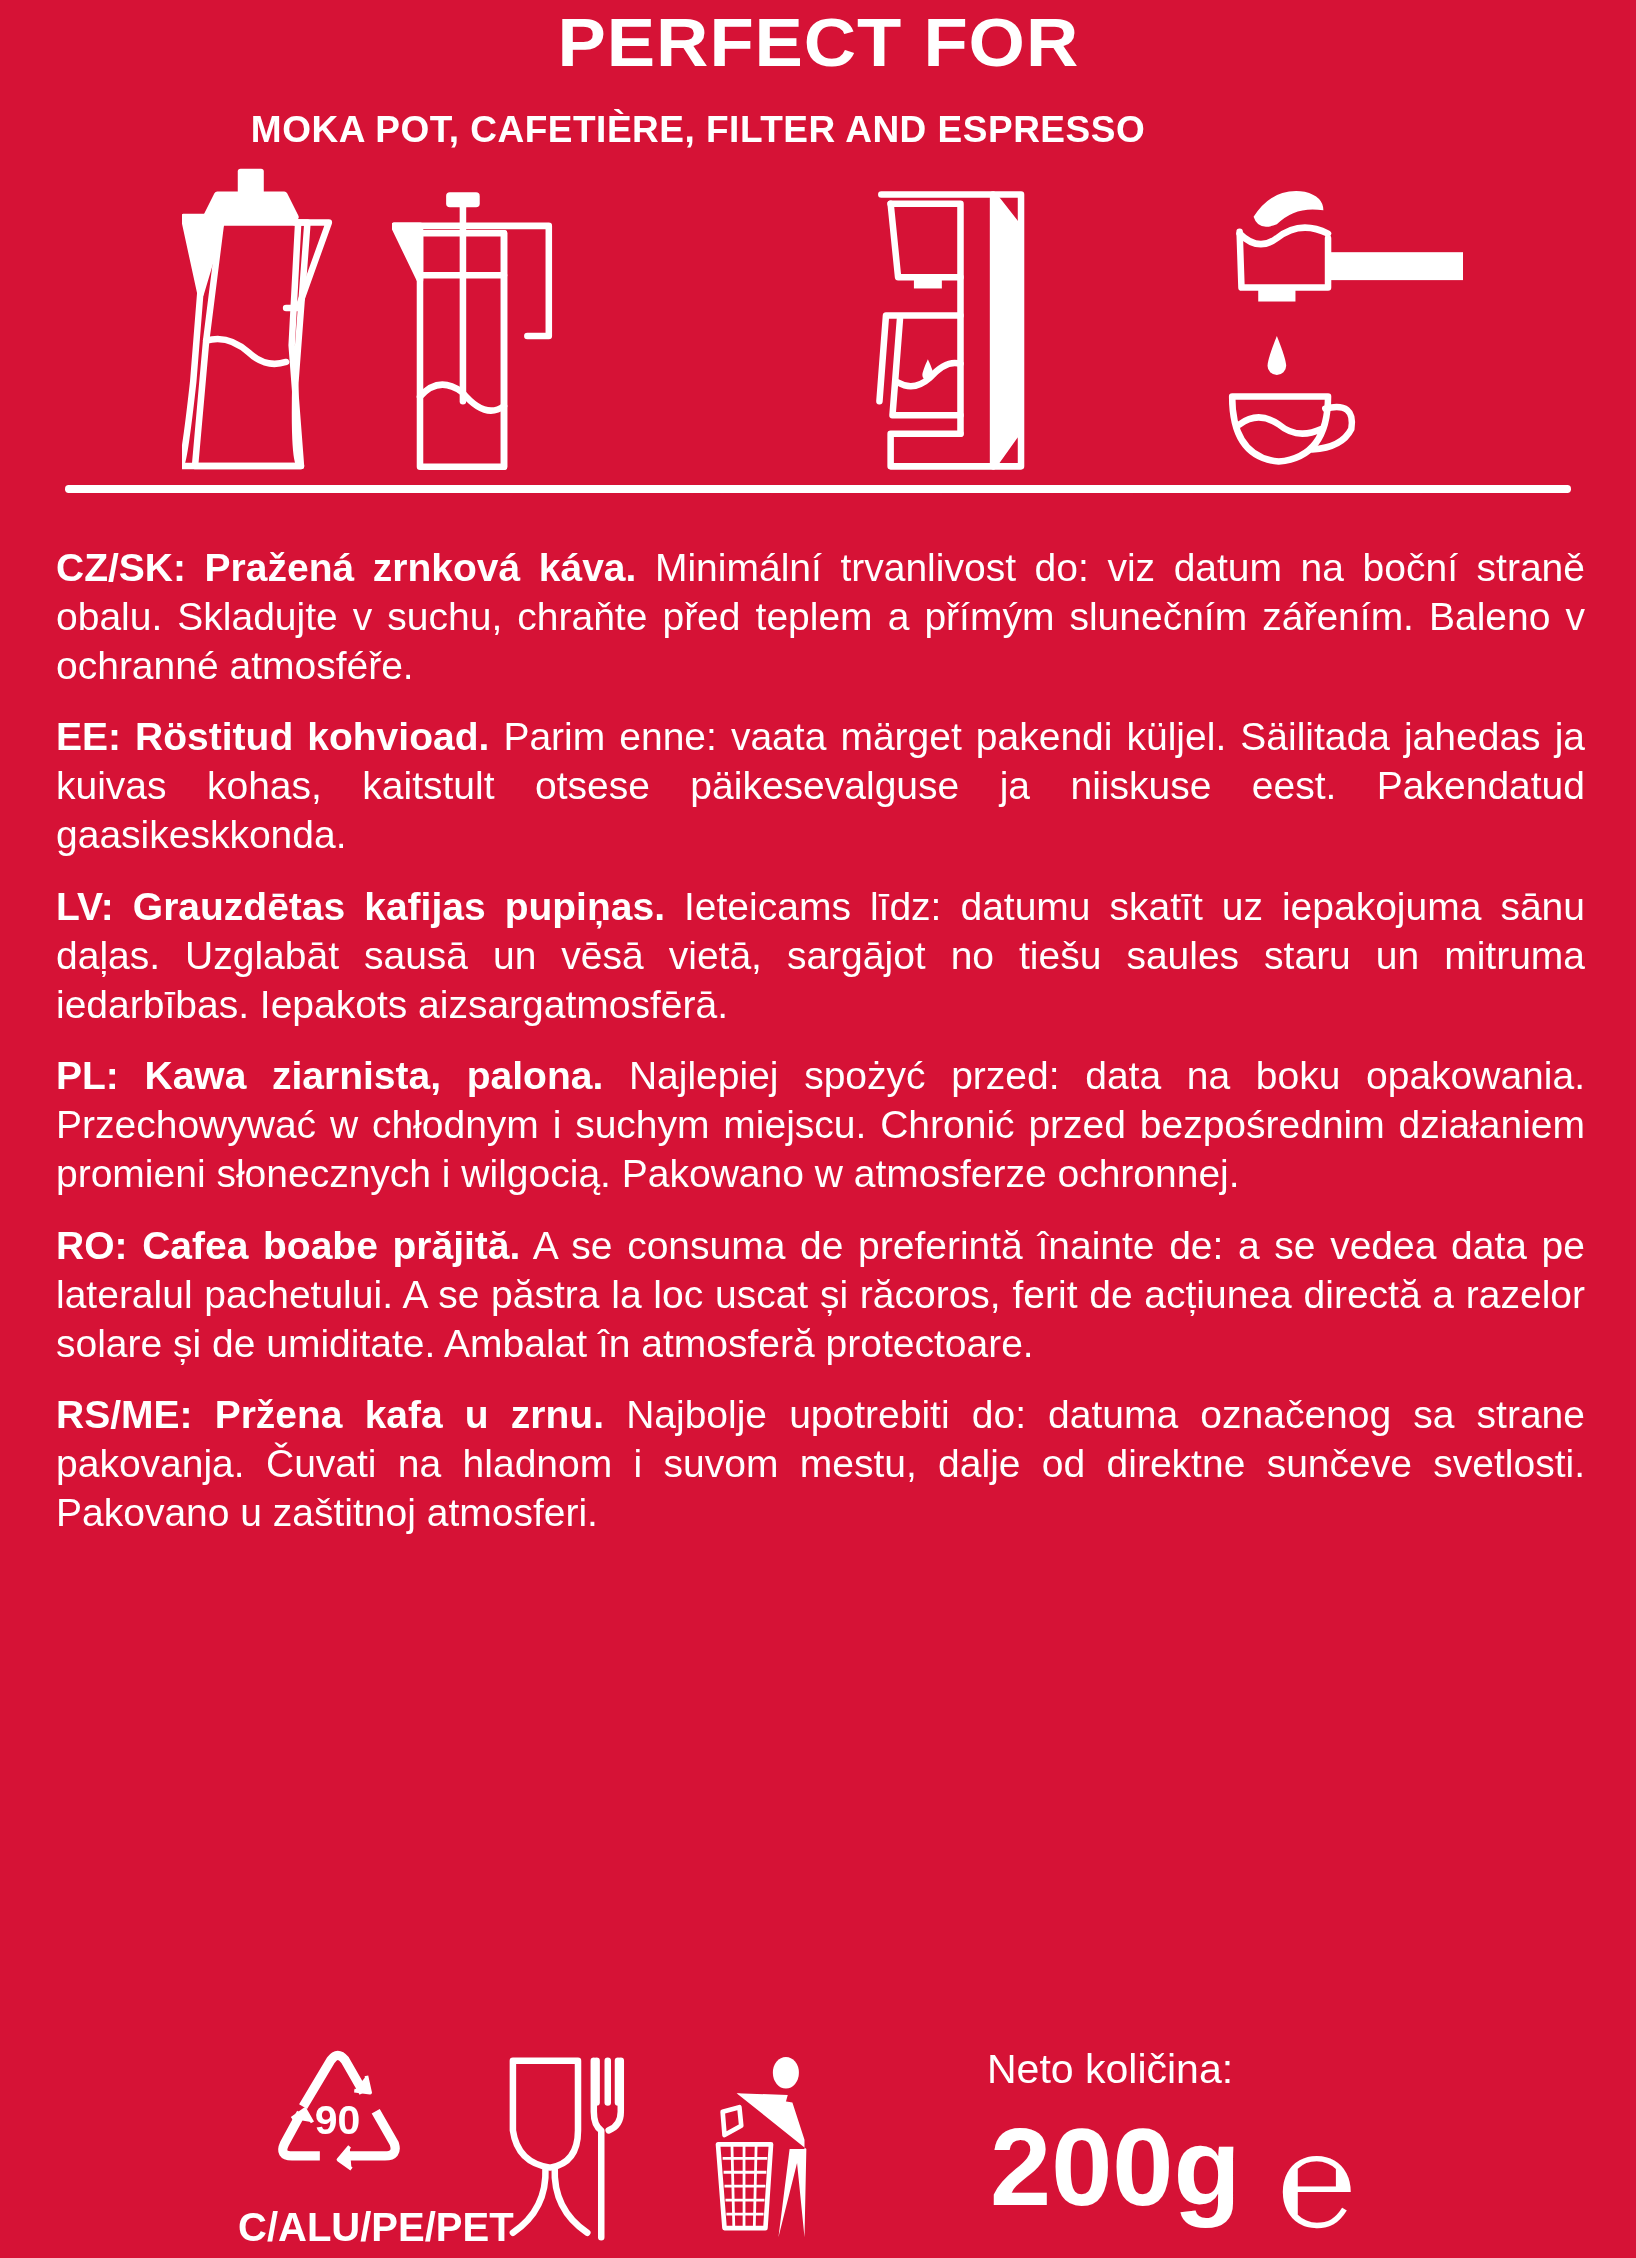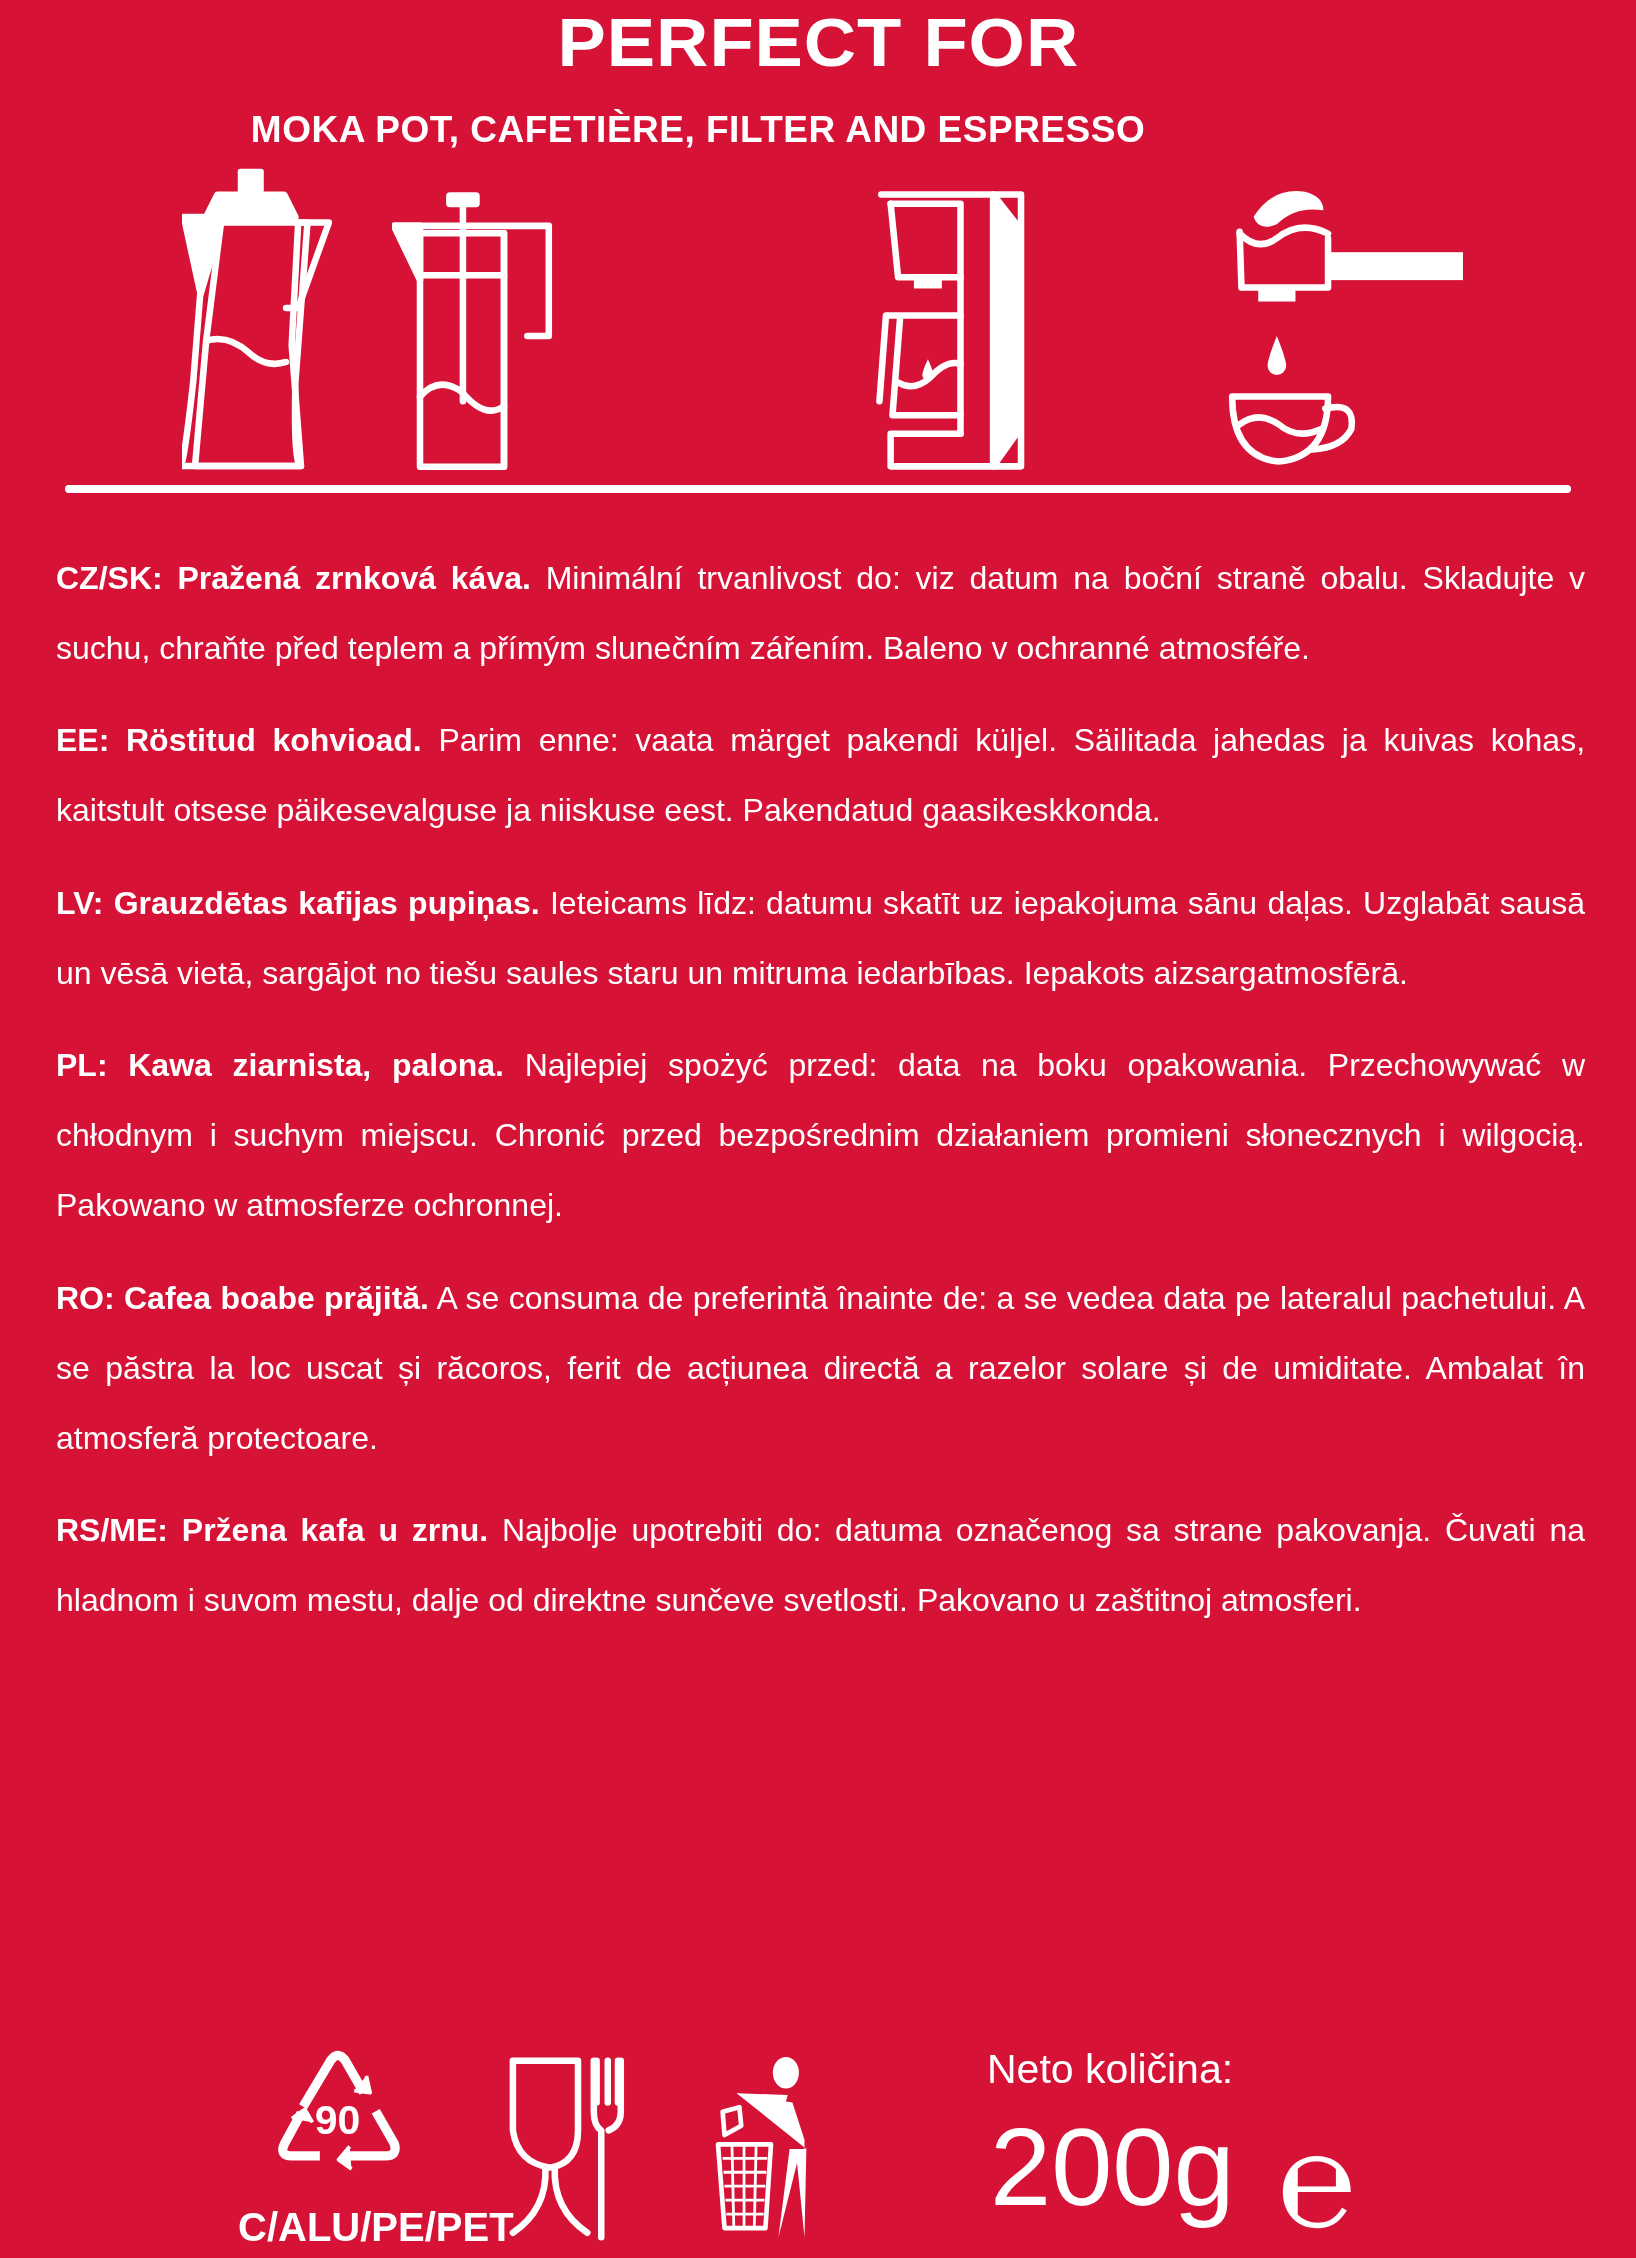--- a/index.html
+++ b/index.html
@@ -27,26 +27,26 @@
   .icons-row {
     position: absolute; left: 0; top: 168px; width: 1636px; height: 308px;
   }
   .icon-box { position: absolute; top: 0; height: 308px; }
   .divider {
     position: absolute; left: 65px; width: 1506px; top: 485px; height: 7.5px;
     background: #fff; border-radius: 3.7px;
   }
   .texts { position: absolute; left: 56px; top: 543px; width: 1529px; }
   .para {
-    font-size: 32px; line-height: 70px; text-align: justify;
+    font-size: 39px; line-height: 49px; text-align: justify;
     margin: 0 0 22.4px 0;
   }
   .para b { font-weight: 700; }
   .net-label { position: absolute; left: 987px; top: 2046px; font-size: 41px; }
-  .net-value { position: absolute; left: 990px; top: 2112px; font-size: 110px; font-weight: 400; line-height: 1; }
+  .net-value { position: absolute; left: 990px; top: 2112px; font-size: 110px; font-weight: 700; line-height: 1; }
   .estimated { position: absolute; left: 1277px; top: 2116px; font-family: "Liberation Serif", serif; font-size: 131px; line-height: 1; font-weight: 400; }
   .recycle-label { position: absolute; left: 238px; top: 2205px; font-size: 40px; font-weight: 700; letter-spacing: 0px; }
 </style>
 </head>
 <body>
 
 <div class="header">
   <div class="rule"></div>
   <div class="title">PERFECT FOR</div>
   <div class="rule"></div>

